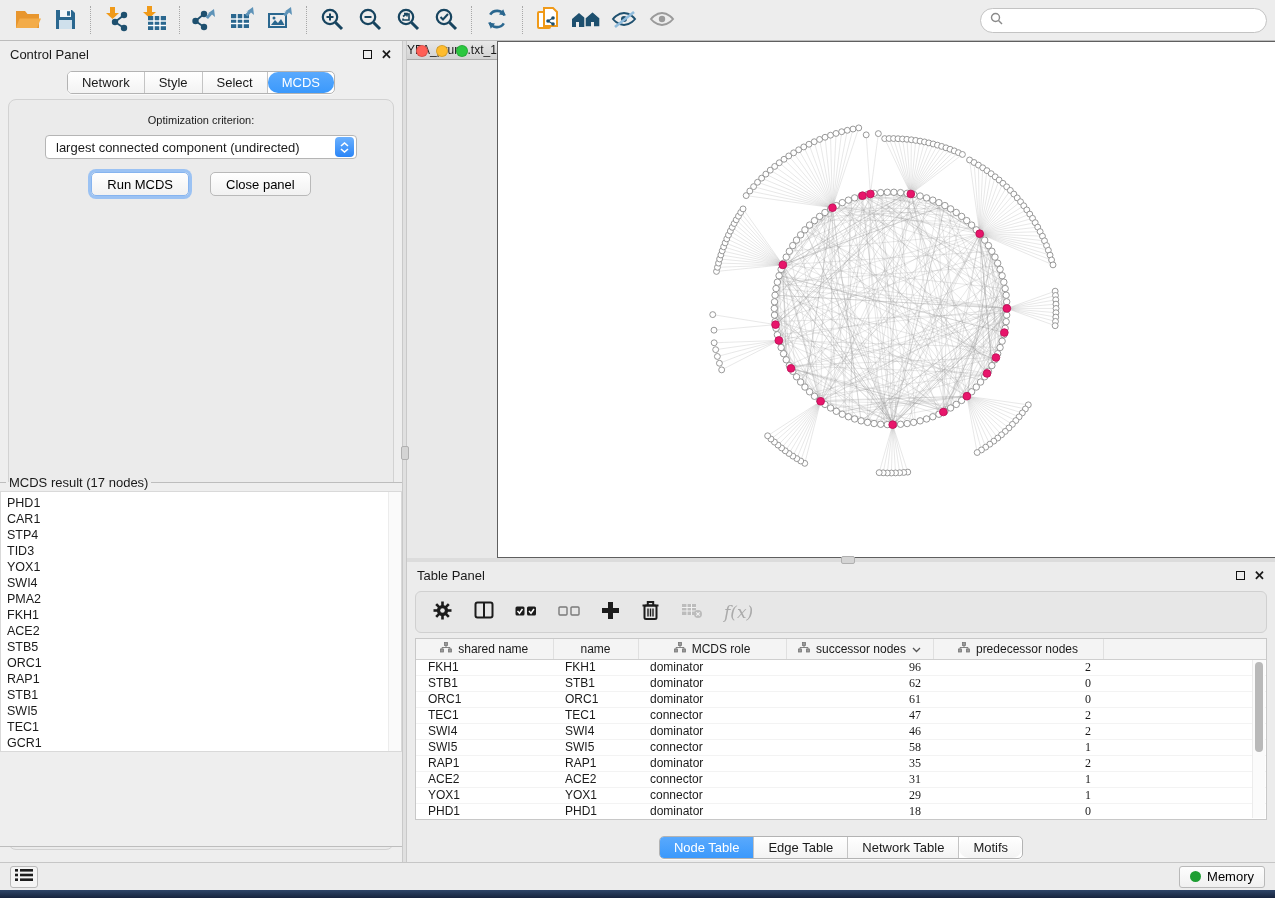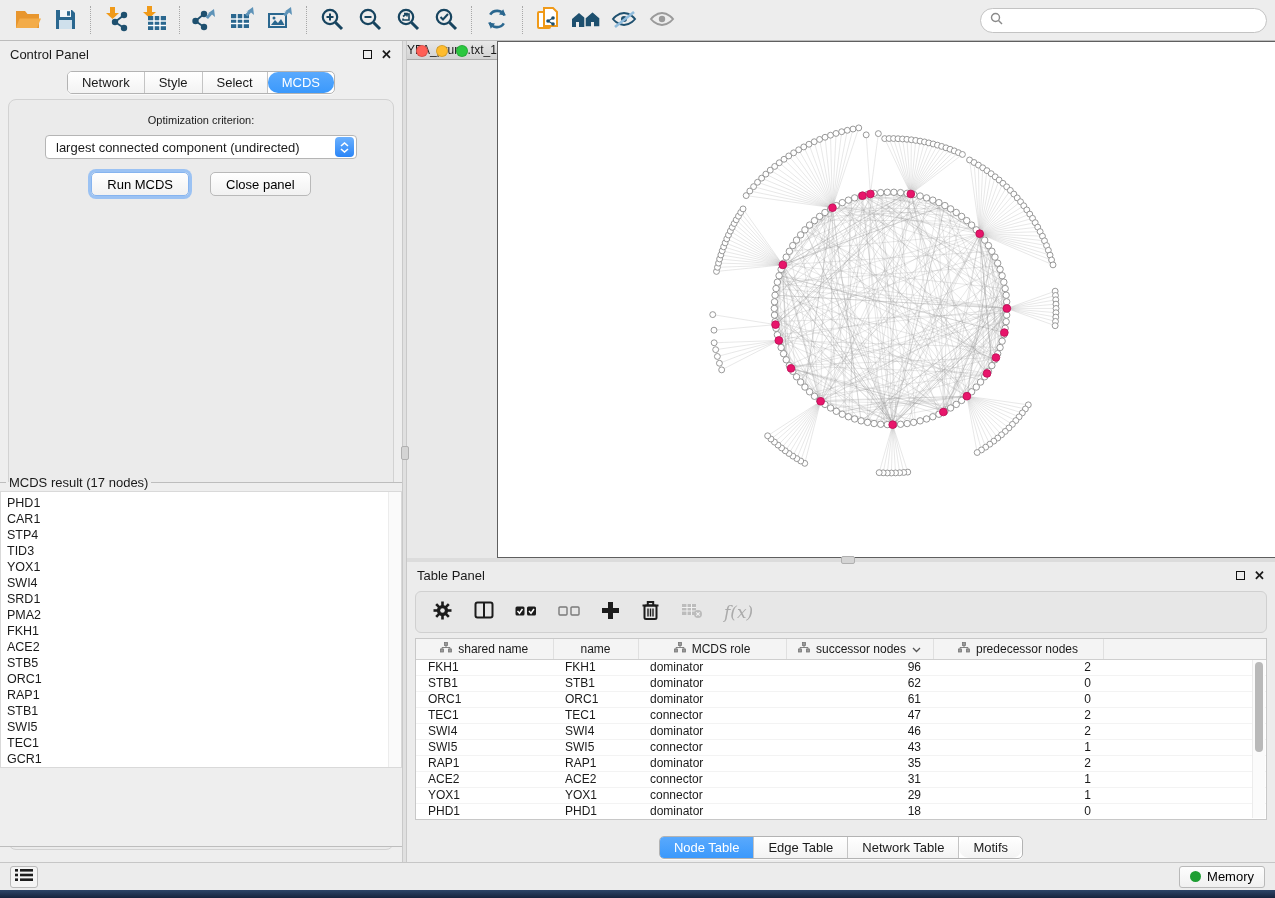--- a/index.html
+++ b/index.html
@@ -98,21 +98,21 @@
   .fx-label { font-family:"DejaVu Serif", serif; font-style:italic; font-size:17px; color:#aaa; }
   .tp-tablebox { margin:5px 8px 12px; flex:1; background:#fff; border:1px solid #c8c8c8;
                  position:relative; overflow:hidden; min-height:0; }
   table.node-table { border-collapse:collapse; table-layout:fixed; width:100%; font-size:12px; }
   table.node-table th { height:20px; background:#f4f4f4; border-bottom:1px solid #cfcfcf;
         border-right:1px solid #e0e0e0; font-weight:normal; padding:0 4px; white-space:nowrap;
         overflow:hidden; }
   table.node-table th .th-inner { display:flex; align-items:center; justify-content:center; gap:6px; }
   table.node-table td { height:16px; padding:0 12px; border-bottom:1px solid #f3f3f3;
         white-space:nowrap; overflow:hidden; }
-  td.num { text-align:right; }
+  td.num { text-align:right;font-family:Liberation Serif, serif; }
   .tbl-vscroll { position:absolute; top:21px; right:1px; bottom:1px; width:13px;
                  background:#fbfbfb; border-left:1px solid #ececec; }
   .tbl-vscroll .thumb { position:absolute; top:2px; left:2px; width:8px; height:90px;
                         background:#b9b9b9; border-radius:4px; }
   .tp-tabs { height:30px; display:flex; align-items:center; justify-content:center; flex:0 0 auto; }
 
   
   .status-bar { height:28px; background:#ececec; border-top:1px solid #c6c6c6; display:flex;
                 align-items:center; padding:0 10px; flex:0 0 auto; }
   .list-btn { width:28px; height:22px; border:1px solid #b9b9b9; background:#f4f4f4;
@@ -332,21 +332,20 @@
         <div class="cp-spacer"></div>
         <fieldset class="mcds-box">
           <legend>MCDS result (17 nodes)</legend>
           <div class="mcds-list">
             <div class="mcds-item">PHD1</div>
               <div class="mcds-item">CAR1</div>
               <div class="mcds-item">STP4</div>
               <div class="mcds-item">TID3</div>
               <div class="mcds-item">YOX1</div>
               <div class="mcds-item">SWI4</div>
-              <div class="mcds-item">SRD1</div>
               <div class="mcds-item">PMA2</div>
               <div class="mcds-item">FKH1</div>
               <div class="mcds-item">ACE2</div>
               <div class="mcds-item">STB5</div>
               <div class="mcds-item">ORC1</div>
               <div class="mcds-item">RAP1</div>
               <div class="mcds-item">STB1</div>
               <div class="mcds-item">SWI5</div>
               <div class="mcds-item">TEC1</div>
               <div class="mcds-item">GCR1</div>
@@ -1295,21 +1294,21 @@
                   <td>SWI4</td>
                   <td>dominator</td>
                   <td class="num">46</td>
                   <td class="num">2</td>
                   <td></td>
                 </tr>
                 <tr>
                   <td>SWI5</td>
                   <td>SWI5</td>
                   <td>connector</td>
-                  <td class="num">43</td>
+                  <td class="num">58</td>
                   <td class="num">1</td>
                   <td></td>
                 </tr>
                 <tr>
                   <td>RAP1</td>
                   <td>RAP1</td>
                   <td>dominator</td>
                   <td class="num">35</td>
                   <td class="num">2</td>
                   <td></td>

